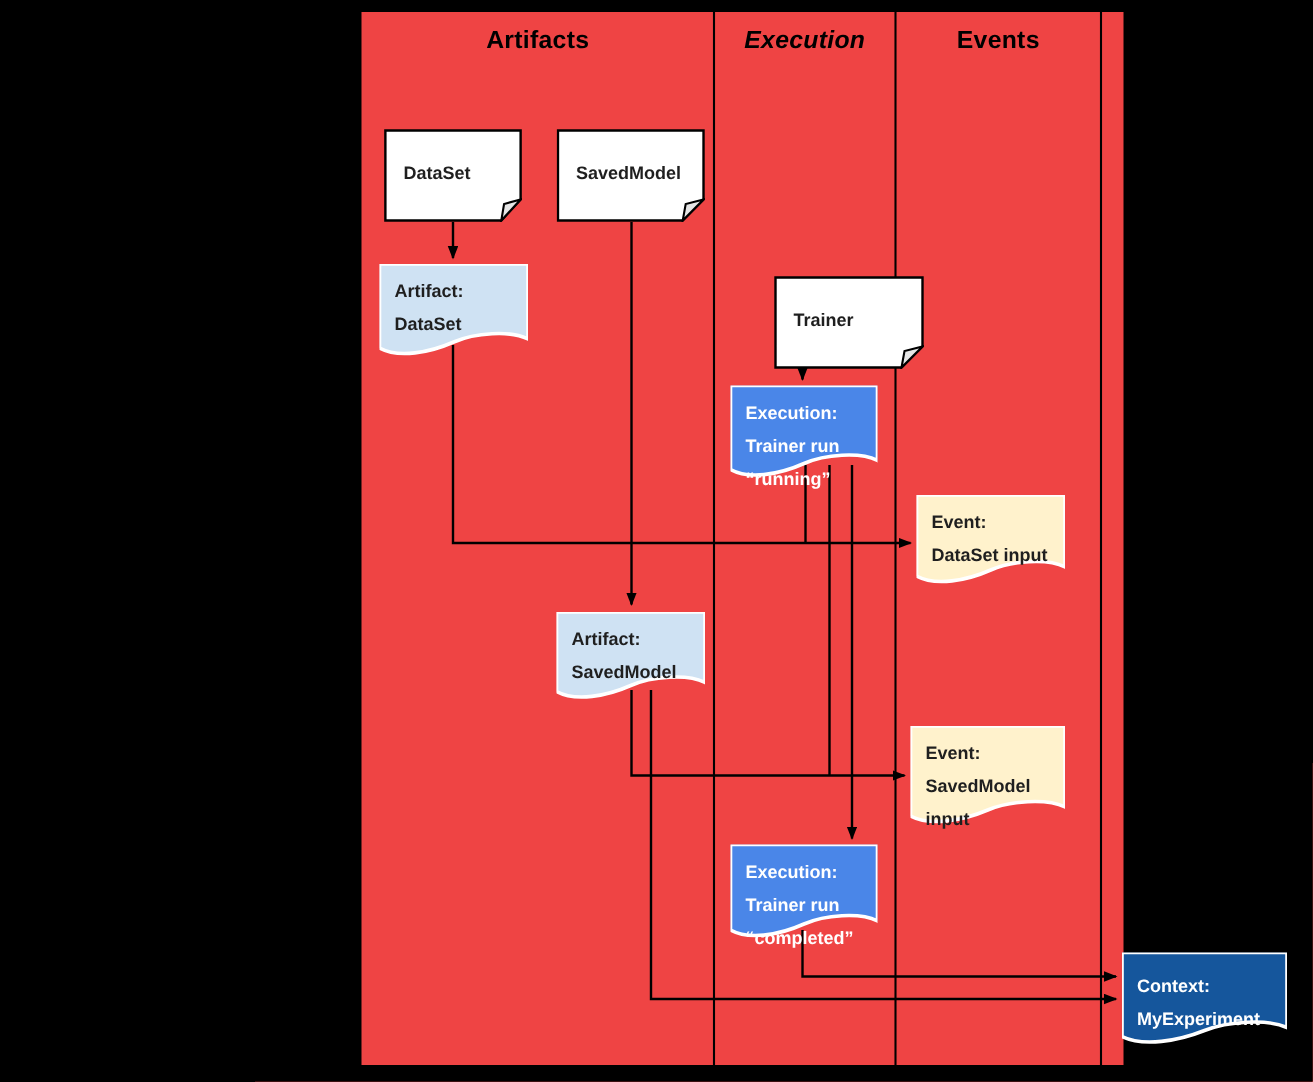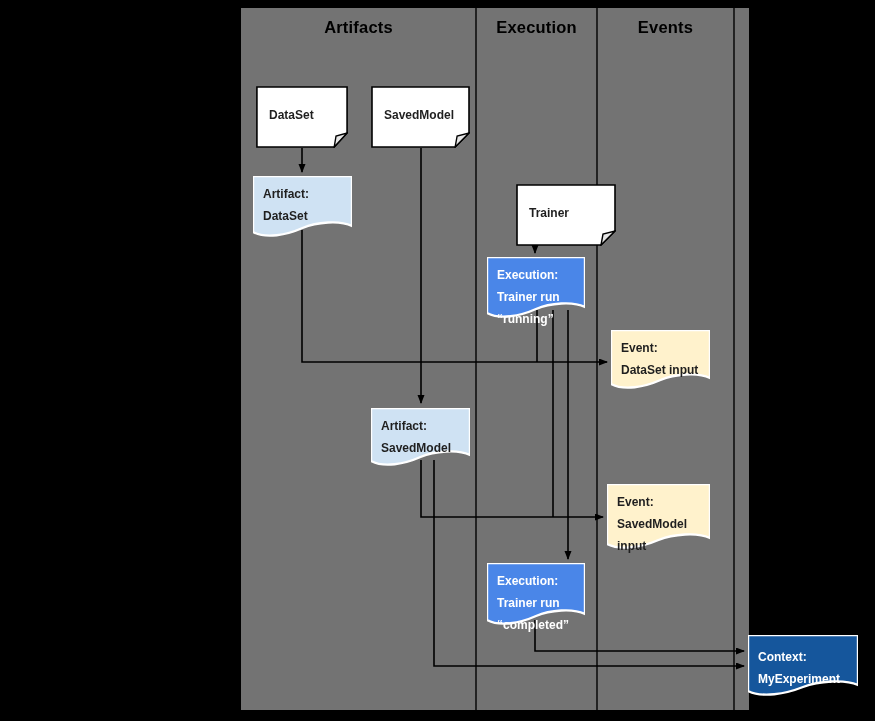--- a/index.html
+++ b/index.html
@@ -11,36 +11,36 @@
     font-family: "Liberation Sans", sans-serif;
     overflow: hidden;
     position: relative;
   }
   #canvas {
     position: absolute;
     left: 241px;
     top: 8px;
     width: 508px;
     height: 702px;
-    background: #737373;
+    background: #ef4444;
   }
   .lane-header {
     position: absolute;
     top: 0;
     height: 38px;
     display: flex;
     align-items: center;
     justify-content: center;
     font-size: 16.5px;
     font-weight: bold;
     color: #000000;
     letter-spacing: 0.2px;
   }
   #lane-artifacts  { left: 0;     width: 235px; }
-  #lane-execution  { left: 235px; width: 121px; }
+  #lane-execution  { left: 235px; width: 121px; font-style: italic; }
   #lane-events     { left: 356px; width: 137px; text-align: right; }
   #lane-contexts   { left: 493px; width: 129px; text-align: center; }
 
   #connector-layer {
     position: absolute;
     left: 0; top: 0;
     width: 622px; height: 702px;
   }
   .divider   { stroke: #000000; stroke-width: 1.4; fill: none; }
   .connector { stroke: #000000; stroke-width: 1.6; fill: none; }

